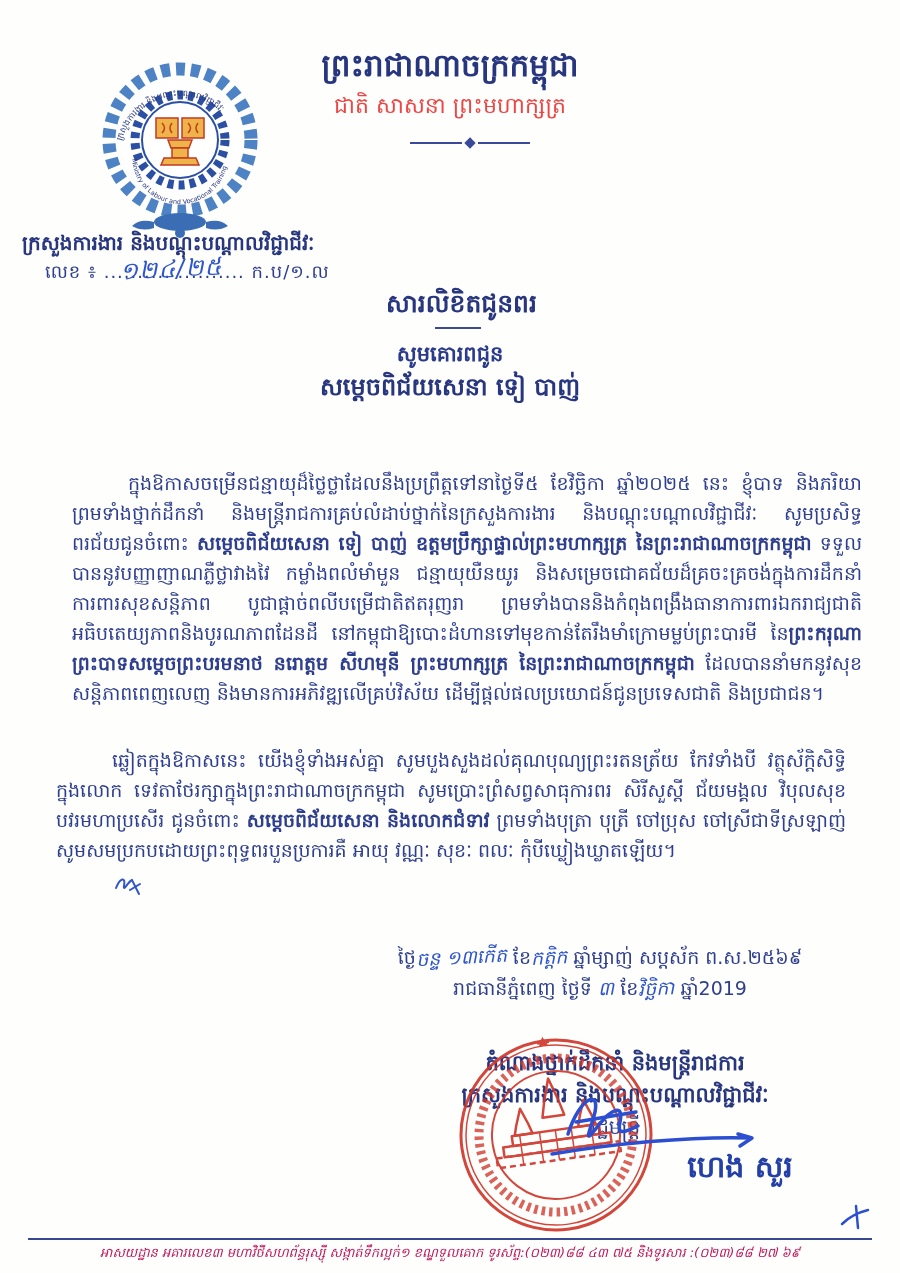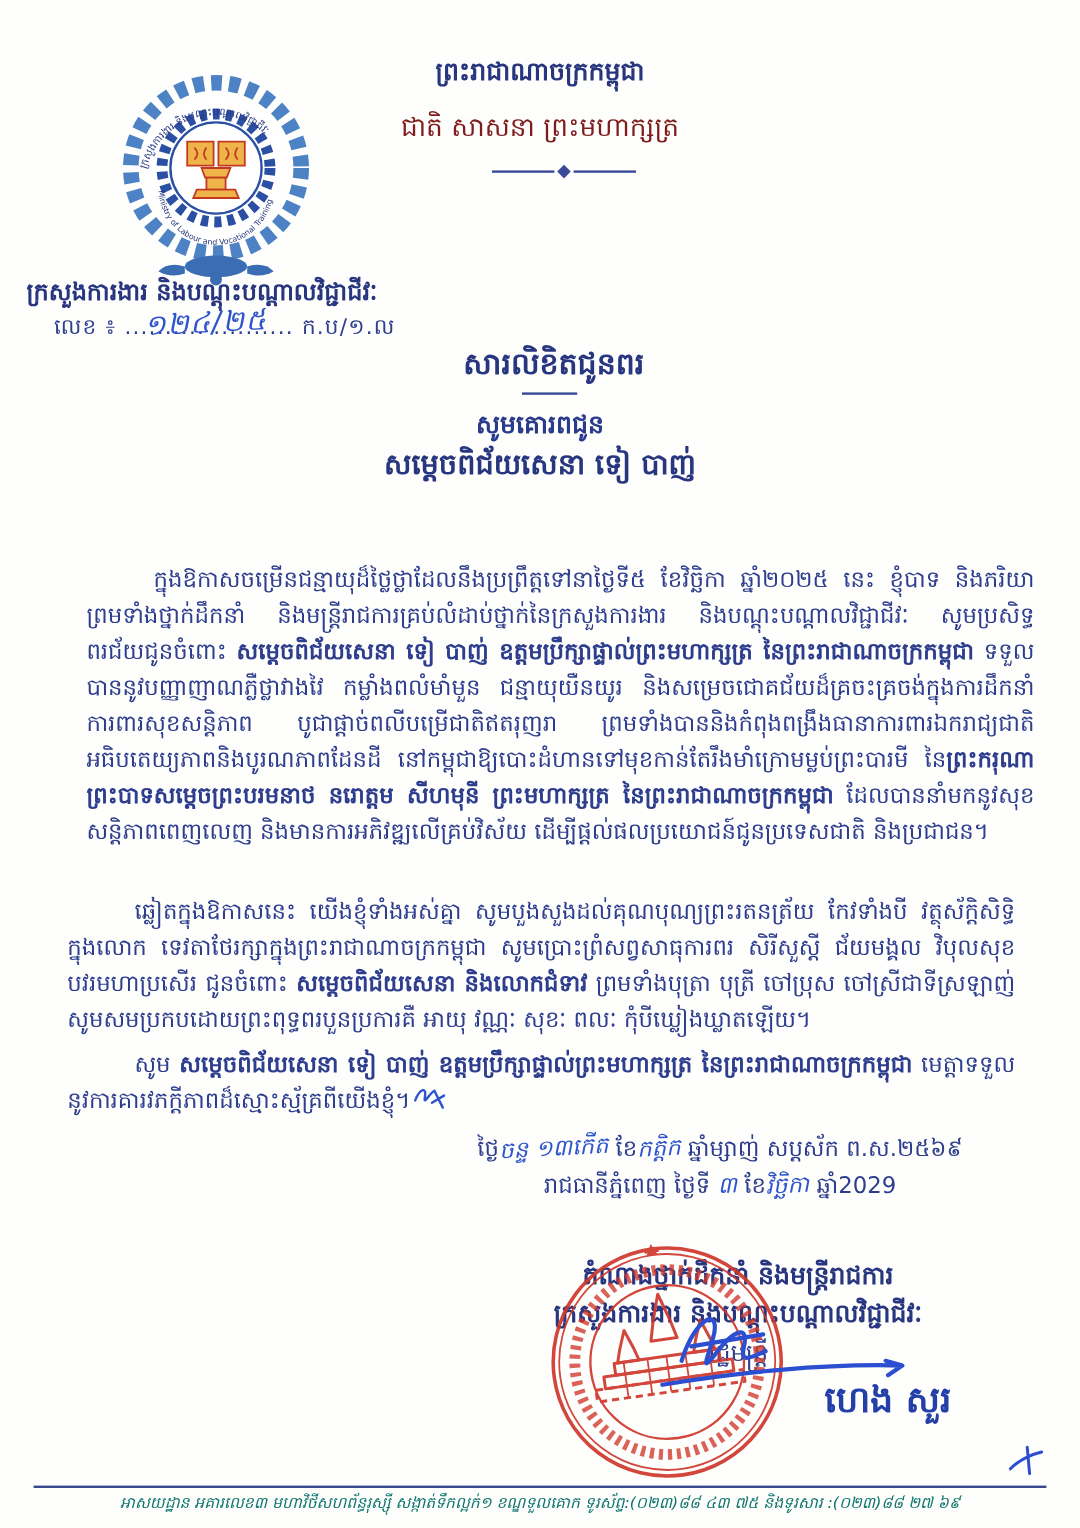--- a/index.html
+++ b/index.html
@@ -7,22 +7,22 @@
     position:relative;width:900px;height:1273px;margin:0 auto;
     background:#fefefc;overflow:hidden;
     font-family:"DejaVu Sans","Liberation Sans",sans-serif;
     color:#2a3a8c;
   }
   .abs{position:absolute;}
   .c{text-align:center;}
   .b{font-weight:bold;}
   .hw{color:#2f55cc;font-style:italic;display:inline-block;transform:rotate(-3deg);}
   
-  .kingdom{left:0;right:0;top:46px;font-size:21px;font-weight:bold;color:#27367f;}
-  .motto{left:0;right:0;top:92px;font-size:22px;color:#7f1d1d;}
+  .kingdom{left:0;right:0;top:46px;font-size:31px;font-weight:bold;color:#27367f;}
+  .motto{left:0;right:0;top:92px;font-size:22px;color:#ef4444;}
   .hdr-div{left:410px;top:138px;width:120px;height:10px;display:flex;align-items:center;justify-content:center;gap:4px;}
   .hdr-div .ln{height:2px;background:#3a4a99;flex:1;}
   .hdr-div .dot{width:8px;height:8px;background:#3a4a99;transform:rotate(45deg);}
   
   .emblem{left:100px;top:60px;width:160px;height:190px;}
   
   .ministry-name{left:22px;top:230px;font-size:20px;font-weight:bold;color:#27367f;}
   .refline{left:45px;top:260px;font-size:18px;color:#2e3e8e;letter-spacing:1px;}
   .ref-hw{position:absolute;left:75px;top:-6px;font-size:24px;}
   
@@ -43,21 +43,21 @@
   .sigtitles{left:370px;width:490px;top:1008px;text-align:center;line-height:32px;margin-top:39px;}
   .sigtitles .t1{font-size:21px;font-weight:bold;color:#27367f;}
   .sigtitles .t2{font-size:21px;font-weight:bold;color:#27367f;}
   .sigtitles .t3{font-size:20px;color:#2e3e8e;}
   .seal{left:436px;top:1026px;width:240px;height:218px;opacity:.92;}
   .signature{left:540px;top:1082px;width:235px;height:90px;}
   .minister{left:610px;top:1148px;width:260px;font-size:30px;font-weight:bold;color:#2440a8;text-align:center;}
   .endmark{left:838px;top:1202px;width:34px;height:30px;}
   
   .footrule{left:28px;top:1238px;width:844px;height:2px;background:#39498f;}
-  .footer{left:0;right:0;top:1244px;font-size:13px;font-style:italic;color:#0f766e;text-align:center;}
+  .footer{left:0;right:0;top:1244px;font-size:13px;font-style:italic;color:#be185d;text-align:center;}
 </style>
 </head>
 <body>
 
 <div class="page">
 
   <div class="abs c kingdom">ព្រះរាជាណាចក្រកម្ពុជា</div>
   <div class="abs c motto">ជាតិ សាសនា ព្រះមហាក្សត្រ</div>
   <div class="abs hdr-div">
     <div class="ln"></div>
@@ -112,27 +112,27 @@
     <span class="hw ref-hw">១២៤/២៥</span>
   </div>
 
   <div class="abs c title">សារលិខិតជូនពរ</div>
   <div class="abs title-div"></div>
   <div class="abs c sal1">សូមគោរពជូន</div>
   <div class="abs c sal2">សម្តេចពិជ័យសេនា ទៀ បាញ់</div>
 
   <div class="abs para p1"><span>ក្នុងឱកាសចម្រើនជន្មាយុដ៏ថ្លៃថ្លាដែលនឹងប្រព្រឹត្តទៅនាថ្ងៃទី៥ ខែវិច្ឆិកា ឆ្នាំ២០២៥ នេះ ខ្ញុំបាទ និងភរិយា ព្រមទាំងថ្នាក់ដឹកនាំ និងមន្ត្រីរាជការគ្រប់លំដាប់ថ្នាក់នៃក្រសួងការងារ និងបណ្តុះបណ្តាលវិជ្ជាជីវៈ សូមប្រសិទ្ធពរជ័យជូនចំពោះ </span><span class="b">សម្តេចពិជ័យសេនា ទៀ បាញ់ ឧត្តមប្រឹក្សាផ្ទាល់ព្រះមហាក្សត្រ នៃព្រះរាជាណាចក្រកម្ពុជា</span><span> ទទួលបាននូវបញ្ញាញាណភ្លឺថ្លាវាងវៃ កម្លាំងពលំមាំមួន ជន្មាយុយឺនយូរ និងសម្រេចជោគជ័យដ៏គ្រចះគ្រចង់ក្នុងការដឹកនាំការពារសុខសន្តិភាព បូជាផ្តាច់ពលីបម្រើជាតិឥតរុញរា ព្រមទាំងបាននិងកំពុងពង្រឹងធានាការពារឯករាជ្យជាតិ អធិបតេយ្យភាពនិងបូរណភាពដែនដី នៅកម្ពុជាឱ្យបោះដំហានទៅមុខកាន់តែរឹងមាំក្រោមម្លប់ព្រះបារមី នៃ</span><span class="b">ព្រះករុណាព្រះបាទសម្តេចព្រះបរមនាថ នរោត្តម សីហមុនី ព្រះមហាក្សត្រ នៃព្រះរាជាណាចក្រកម្ពុជា</span><span> ដែលបាននាំមកនូវសុខសន្តិភាពពេញលេញ និងមានការអភិវឌ្ឍលើគ្រប់វិស័យ ដើម្បីផ្តល់ផលប្រយោជន៍ជូនប្រទេសជាតិ និងប្រជាជន។</span></div>
   <div class="abs para p2"><span>ឆ្លៀតក្នុងឱកាសនេះ យើងខ្ញុំទាំងអស់គ្នា សូមបួងសួងដល់គុណបុណ្យព្រះរតនត្រ័យ កែវទាំងបី វត្ថុស័ក្តិសិទ្ធិក្នុងលោក ទេវតាថែរក្សាក្នុងព្រះរាជាណាចក្រកម្ពុជា សូមប្រោះព្រំសព្វសាធុការពរ សិរីសួស្តី ជ័យមង្គល វិបុលសុខ បវរមហាប្រសើរ ជូនចំពោះ </span><span class="b">សម្តេចពិជ័យសេនា និងលោកជំទាវ</span><span> ព្រមទាំងបុត្រា បុត្រី ចៅប្រុស ចៅស្រីជាទីស្រឡាញ់ សូមសមប្រកបដោយព្រះពុទ្ធពរបួនប្រការគឺ អាយុ វណ្ណៈ សុខៈ ពលៈ កុំបីឃ្លៀងឃ្លាតឡើយ។</span></div>
-  <div class="abs para p3"><span><span>សូម </span><span class="b">សម្តេចពិជ័យសេនា ទៀ បាញ់ ឧត្តមប្រឹក្សាផ្ទាល់ព្រះមហាក្សត្រ នៃព្រះរាជាណាចក្រកម្ពុជា</span><span> មេត្តាទទួលនូវការគារវភក្តីភាពដ៏ស្មោះស្ម័គ្រពីយើងខ្ញុំ។</span></span><svg class="pmark" width="30" height="24" viewBox="0 0 30 24">
+  <div class="abs para p3"><svg class="pmark" width="30" height="24" viewBox="0 0 30 24">
         <path d="M4 14 C 8 4, 14 2, 12 12 C 11 18, 16 8, 20 6 L 27 20 M18 16 L 28 10" stroke="#2f55cc" stroke-width="2" fill="none" stroke-linecap="round"></path>
       </svg></div>
 
   <div class="abs dateblock">
     <div><span>ថ្ងៃ</span><span class="hw">ចន្ទ ១៣កើត</span><span> ខែ</span><span class="hw">កត្តិក</span><span> ឆ្នាំម្សាញ់ សប្តស័ក ព.ស.២៥៦៩</span></div>
-    <div><span>រាជធានីភ្នំពេញ ថ្ងៃទី </span><span class="hw">៣</span><span> ខែ</span><span class="hw">វិច្ឆិកា</span><span> ឆ្នាំ2029</span></div>
+    <div><span>រាជធានីភ្នំពេញ ថ្ងៃទី </span><span class="hw">៣</span><span> ខែ</span><span class="hw">វិច្ឆិកា</span><span> ឆ្នាំ2019</span></div>
   </div>
 
   <div class="abs sigtitles">
     <div class="t1">តំណាងថ្នាក់ដឹកនាំ និងមន្ត្រីរាជការ</div>
     <div class="t2">ក្រសួងការងារ និងបណ្តុះបណ្តាលវិជ្ជាជីវៈ</div>
     <div class="t3">រដ្ឋមន្ត្រី</div>
   </div>
 
   <div class="abs seal">
     <svg width="240" height="218" viewBox="0 0 240 218">

